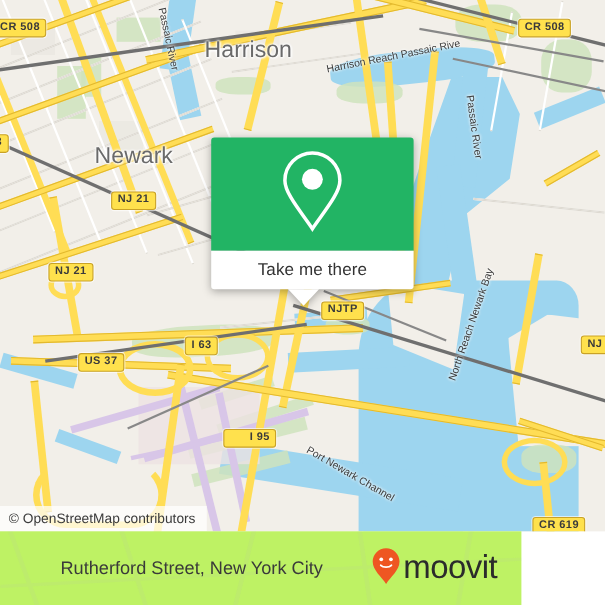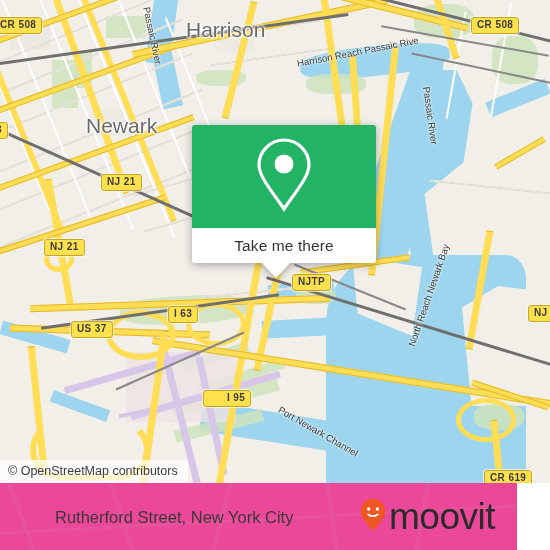--- a/index.html
+++ b/index.html
@@ -29,21 +29,21 @@
   .runway{position:absolute;background:#d8c6e8;}
 
   
   .shield{
     position:absolute;background:#ffe14d;border:1.5px solid #c9a227;border-radius:3px;
     color:#3b3b3b;font-size:10px;font-weight:bold;letter-spacing:.4px;
     padding:1px 5px 2px 5px;white-space:nowrap;line-height:12px;
     box-shadow:0 0 0 1px rgba(255,255,255,.6);
   }
   .placelabel{position:absolute;color:#5e5e5e;white-space:nowrap;
-    text-shadow:0 0 3px #fff,0 0 3px #fff,0 0 2px #fff,1px 1px 2px #fff;}
+    text-shadow:0 0 3px #fff,0 0 3px #fff,0 0 2px #fff,1px 1px 2px #fff;margin-top:16px;}
   .big{font-size:21px;color:#6a6a6a;}
   .waterlabel{position:absolute;color:#3b3b3b;font-size:9.5px;white-space:nowrap;
     text-shadow:0 0 3px #fff,0 0 3px #fff;}
 
   
   .attrib{
     position:absolute;left:0;bottom:0;background:rgba(255,255,255,.72);
     font-size:12.5px;color:#3b3b3b;padding:4px 10px 5px 8px;white-space:nowrap;
   }
 
@@ -53,28 +53,28 @@
   .card-top{background:#22b464;border-radius:3px 3px 0 0;height:103px;
     display:flex;align-items:center;justify-content:center;}
   .card-bot{background:#ffffff;height:35px;border-radius:0 0 3px 3px;
     display:flex;align-items:center;justify-content:center;}
   .card-label{font-size:15.5px;color:#333;letter-spacing:.1px;}
   .tail{position:absolute;left:70px;top:100%;width:0;height:0;
     border-left:14px solid transparent;border-right:14px solid transparent;
     border-top:15px solid #ffffff;}
 
   
-  .footer{position:absolute;left:0;top:483px;width:517px;height:67px;background:#ec4899;overflow:hidden;}
+  .footer{position:absolute;left:0;top:483px;width:474px;height:67px;background:#bef264;overflow:hidden;}
   .footer-ghost{position:absolute;left:0;top:0;width:550px;height:67px;opacity:.10;}
   .fg-road{position:absolute;background:#b9b9b9;}
   .footer-title{position:absolute;left:55px;top:50%;transform:translateY(-50%);
     font-size:16.5px;color:#3a3a3a;white-space:nowrap;}
   .brand{position:absolute;right:22px;top:50%;transform:translateY(-50%);
     display:flex;align-items:center;gap:3px;}
-  .brand-name{font-size:37px;color:#2b2b2b;letter-spacing:-.5px;line-height:30px;}
+  .brand-name{font-size:30px;color:#2b2b2b;letter-spacing:-.5px;line-height:30px;}
 </style>
 </head>
 <body>
 
 <div class="screen">
 
   <div class="map">
     <div class="map-bg"></div>
 
     <div class="water" style="left:330px;top:70px;width:230px;height:420px;clip-path:polygon(35% 0%,55% 0%,62% 8%,58% 22%,40% 30%,33% 46%,40% 62%,33% 78%,40% 100%,0% 100%,2% 80%,14% 62%,10% 40%,22% 20%);"></div>

